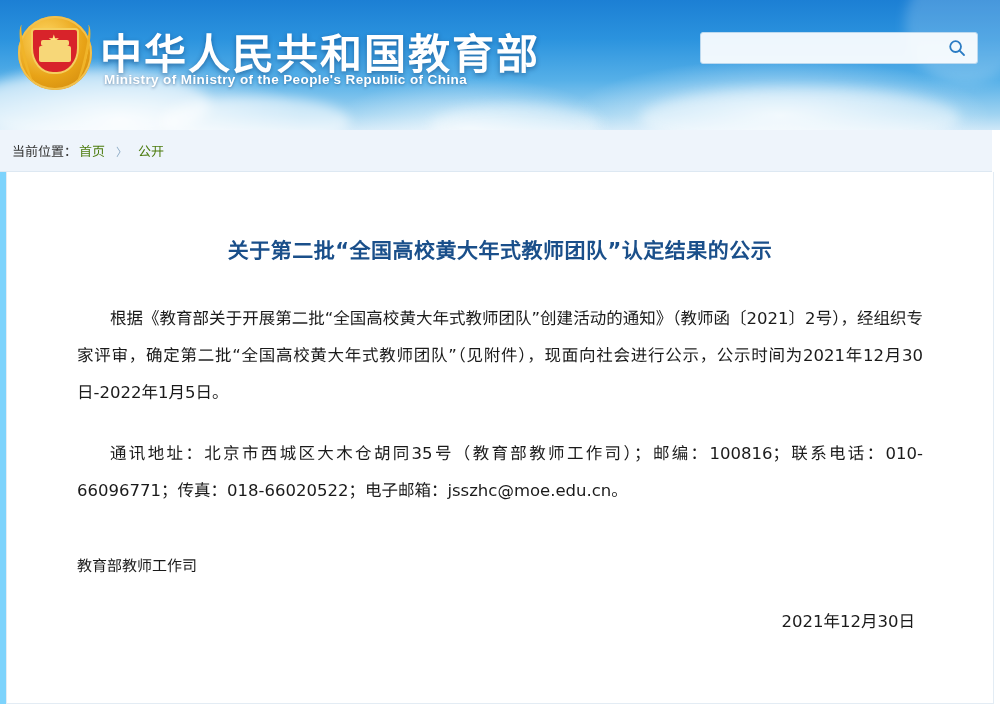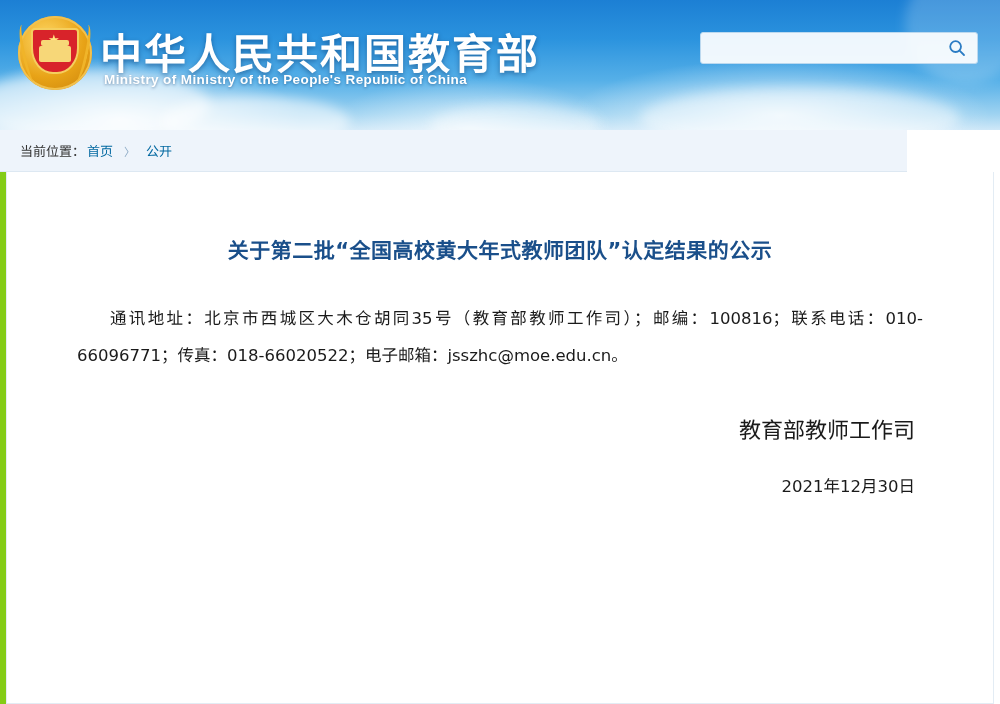--- a/index.html
+++ b/index.html
@@ -126,47 +126,47 @@
     width: 40px; height: 30px;
     border: none;
     background: transparent;
     cursor: pointer;
     display: flex; align-items: center; justify-content: center;
   }
   .search-btn svg { display: block; }
 
   
   .breadcrumb {
-    width: 907px;
+    width: 992px;
     height: 42px;
     background: #eef4fb;
     display: flex;
     align-items: center;
-    padding-left: 20px;
+    padding-left: 12px;
     font-size: 13px;
     color: #333;
     border-bottom: 1px solid #dde8f2;
   }
   .breadcrumb .label { color: #333; }
   .breadcrumb a {
-    color: #0369a1;
+    color: #4d7c0f;
     text-decoration: none;
     margin: 0 2px;
   }
   .breadcrumb .sep {
     color: #8aa8c4;
     margin: 0 9px;
     font-size: 11px;
   }
 
   
   .page-wrap {
     width: 840px;
     height: 532px;
-    background: #84cc16;
+    background: #7dd3fc;
     padding: 0 6px;
   }
   .paper {
     background: #ffffff;
     width: 988px;
     height: 532px;
     margin: 0 auto;
     padding: 40px 70px 0 70px;
     border: 1px solid #e3ecf4;
     border-top: none;
@@ -183,24 +183,23 @@
   .doc-p {
     font-size: 16.5px;
     line-height: 37px;
     color: #1a1a1a;
     text-indent: 2em;
     margin: 0 0 24px 0;
     text-align: justify;
     font-family: "DejaVu Sans", "Liberation Sans", sans-serif;
   }
   .doc-sign {
-    font-size: 22px;
+    font-size: 15px;
     line-height: 34px;
     color: #1a1a1a;
-    text-align: right;
     margin: 40px 0 0 0;
     padding-right: 8px;
     font-family: "DejaVu Sans", "Liberation Sans", sans-serif;
   }
   .doc-date {
     font-size: 16.5px;
     line-height: 34px;
     color: #1a1a1a;
     text-align: right;
     margin: 22px 0 0 0;
@@ -247,18 +246,19 @@
   <span class="label">当前位置：</span>
   <a href="#">首页</a>
   <span class="sep">〉</span>
   <a href="#">公开</a>
 </div>
 
 <div class="page-wrap">
   <div class="paper">
     <h1 class="doc-title">关于第二批“全国高校黄大年式教师团队”认定结果的公示</h1>
 
+    <p class="doc-p">根据《教育部关于开展第二批“全国高校黄大年式教师团队”创建活动的通知》（教师函〔2021〕2号），经组织专家评审，确定第二批“全国高校黄大年式教师团队”（见附件），现面向社会进行公示，公示时间为2021年12月30日-2022年1月5日。</p>
     <p class="doc-p">通讯地址：北京市西城区大木仓胡同35号（教育部教师工作司）；邮编：100816；联系电话：010-66096771；传真：018-66020522；电子邮箱：jsszhc@moe.edu.cn。</p>
 
     <div class="doc-sign">教育部教师工作司</div>
     <div class="doc-date">2021年12月30日</div>
   </div>
 </div>
 
 </body></html>

